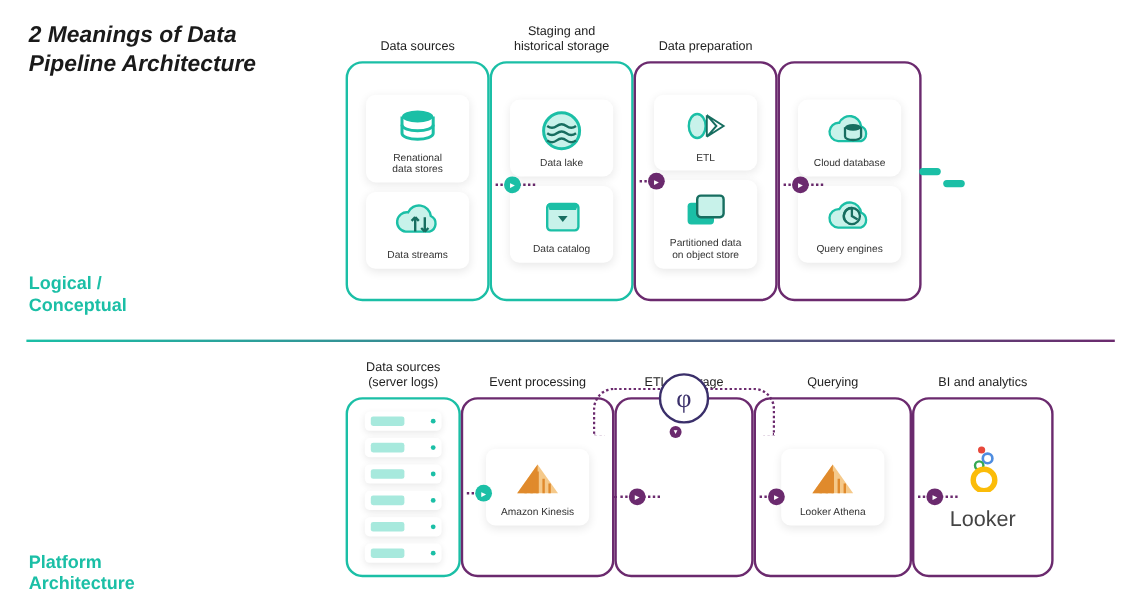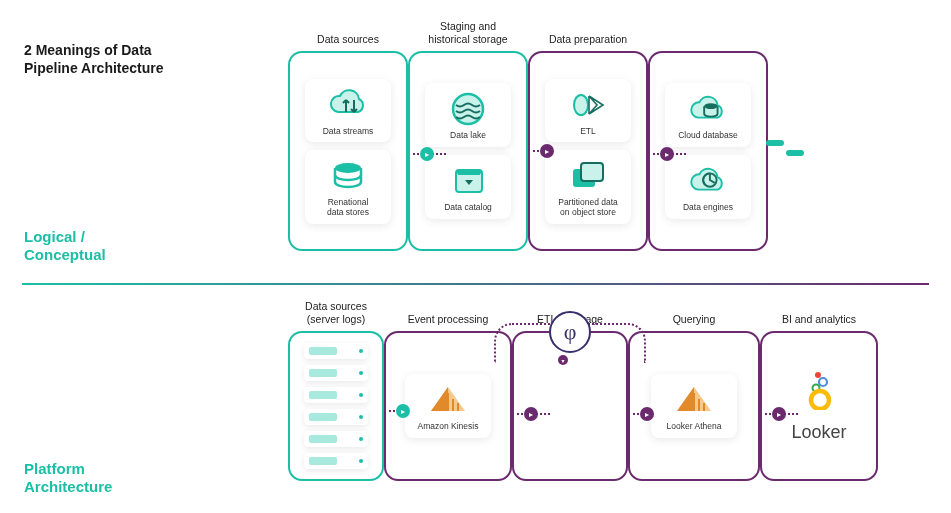--- a/index.html
+++ b/index.html
@@ -1,17 +1,17 @@
 <!DOCTYPE html>
 <html><head>
 <meta charset="utf-8">
 <style>
   * { box-sizing: border-box; margin: 0; padding: 0; }
   body { font-family: -apple-system, BlinkMacSystemFont, "Segoe UI", Arial, sans-serif; background: #fff; width: 951px; height: 513px; position: relative; overflow: hidden; }
-  .title { position: absolute; left: 24px; top: 42px; font-size: 14px; font-weight: 700; color: #1a1a1a; line-height: 1.25; }
+  .title { position: absolute; left: 24px; top: 18px; font-size: 19px; font-weight: 700; color: #1a1a1a; line-height: 1.25; font-style: italic; }
   .sidelabel { position: absolute; left: 24px; font-size: 15px; font-weight: 600; color: #1bbfa6; line-height: 1.2; }
   .divider { position: absolute; left: 22px; right: 22px; top: 283px; height: 2px; background: linear-gradient(90deg, #1bbfa6 0%, #6b2a6e 100%); }
   .row { position: absolute; display: flex; align-items: flex-end; }
   .row1 { left: 288px; top: 20px; }
   .row2 { left: 288px; top: 300px; }
   .stage { display: flex; flex-direction: column; align-items: center; width: 120px; position: relative; }
   .stage-header { font-size: 10.5px; color: #222; text-align: center; min-height: 28px; display: flex; align-items: flex-end; justify-content: center; padding-bottom: 6px; line-height: 1.2; }
   .stage-box { border: 2px solid; border-radius: 14px; width: 100%; padding: 10px 8px 10px; display: flex; flex-direction: column; gap: 8px; align-items: center; }
   .stage-box.teal  { border-color: #1bbfa6; }
   .stage-box.purple { border-color: #6b2a6e; }
@@ -43,38 +43,38 @@
 <div class="sidelabel" style="top: 460px; white-space: pre-line;">Platform
 Architecture</div>
 <div class="divider"></div>
 
 <div class="row row1" id="row1">
     <div class="stage">
       <div class="stage-header" style="white-space: pre-line;">Data sources</div>
       <div class="stage-box teal" style="min-height: 200px; justify-content: center; position: relative;">
         <div class="tile">
           <div class="iconwrap">
-            <svg width="44" height="34" viewBox="0 0 44 34">
-              <path d="M12 24a8 8 0 0 1 2-16 10 10 0 0 1 19 3 7 7 0 0 1-1 13H12z" fill="#c8f2ea" stroke="#1bbfa6" stroke-width="2"></path>
-              <path d="M20 12v12m0-12-3 3m3-3 3 3M28 24V12m0 12-3-3m3 3 3-3" stroke="#176e60" stroke-width="2" fill="none"></path>
-            </svg>
-          </div>
-          <div class="lbl" style="white-space: pre-line;">Data streams</div>
-        </div>
-        <div class="tile">
-          <div class="iconwrap">
             <svg width="40" height="36" viewBox="0 0 40 36">
               <ellipse cx="20" cy="10" rx="13" ry="5" fill="#1bbfa6"></ellipse>
               <path d="M7 10v14c0 3 6 5 13 5s13-2 13-5V10" fill="none" stroke="#1bbfa6" stroke-width="2.5"></path>
               <path d="M7 17c0 3 6 5 13 5s13-2 13-5" fill="none" stroke="#1bbfa6" stroke-width="2.5"></path>
             </svg>
           </div>
           <div class="lbl" style="white-space: pre-line;">Renational
 data stores</div>
         </div>
+        <div class="tile">
+          <div class="iconwrap">
+            <svg width="44" height="34" viewBox="0 0 44 34">
+              <path d="M12 24a8 8 0 0 1 2-16 10 10 0 0 1 19 3 7 7 0 0 1-1 13H12z" fill="#c8f2ea" stroke="#1bbfa6" stroke-width="2"></path>
+              <path d="M20 12v12m0-12-3 3m3-3 3 3M28 24V12m0 12-3-3m3 3 3-3" stroke="#176e60" stroke-width="2" fill="none"></path>
+            </svg>
+          </div>
+          <div class="lbl" style="white-space: pre-line;">Data streams</div>
+        </div>
       </div>
       <div class="connector" style="top: 130px;">
         <div class="dotline"></div>
         <div class="arrowdot teal">▸</div>
         <div class="dotline"></div>
       </div>
     </div>
     <div class="stage">
       <div class="stage-header" style="white-space: pre-line;">Staging and
 historical storage</div>
@@ -147,21 +147,21 @@
           <div class="lbl" style="white-space: pre-line;">Cloud database</div>
         </div>
         <div class="tile">
           <div class="iconwrap">
             <svg width="46" height="34" viewBox="0 0 46 34">
               <path d="M13 26a8 8 0 0 1 1-16 10 10 0 0 1 19 3 7 7 0 0 1 0 13H13z" fill="#c8f2ea" stroke="#1bbfa6" stroke-width="2"></path>
               <circle cx="25" cy="16" r="7" fill="none" stroke="#176e60" stroke-width="2"></circle>
               <path d="M25 9v7l5 3M25 9a7 7 0 0 0-5 12" stroke="#176e60" stroke-width="2" fill="none"></path>
             </svg>
           </div>
-          <div class="lbl" style="white-space: pre-line;">Data engines</div>
+          <div class="lbl" style="white-space: pre-line;">Query engines</div>
         </div>
       </div>
     </div>
   </div>
 
 <div class="dash-accent dash-teal" style="left:766px; top:140px;"></div>
 <div class="dash-accent dash-teal" style="left:786px; top:150px;"></div>
 
 <div class="row row2" id="row2">
     <div class="stage" style="width: 96px;">

